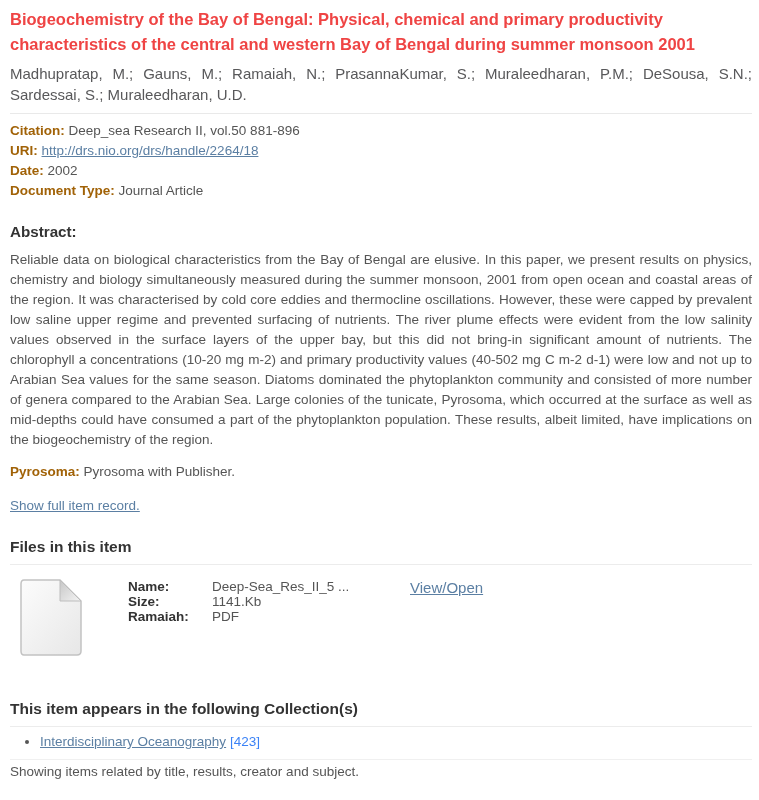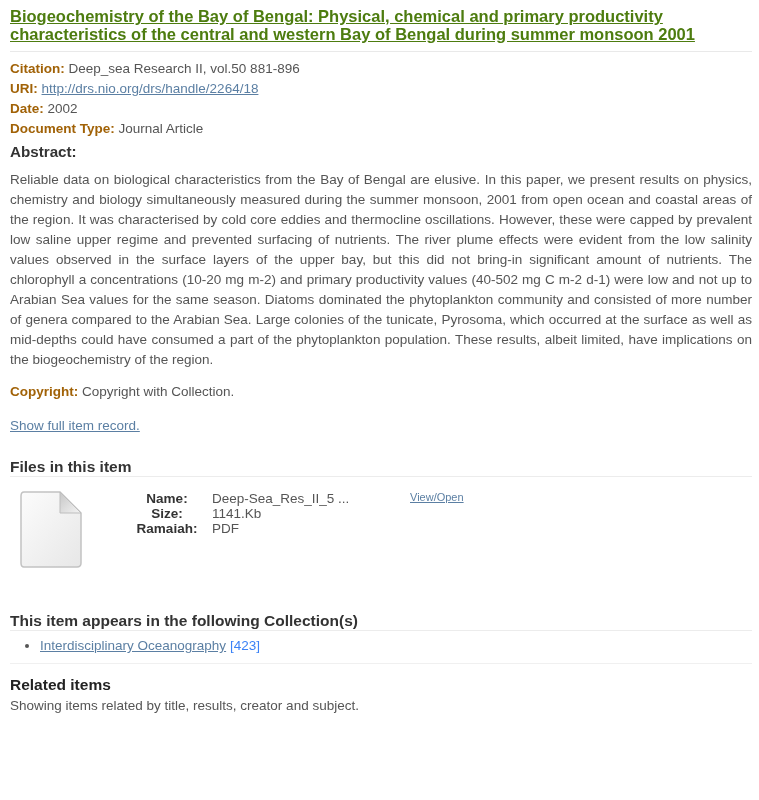--- a/index.html
+++ b/index.html
@@ -12,24 +12,23 @@
     color: #555555;
   }
   a { cursor: pointer; }
   .lnk {
     color: #5b7fa3;
     text-decoration: underline;
   }
   .page-title {
     margin: 0;
     font-size: 16.5px;
-    line-height: 18px;
+    line-height: 25px;
     font-weight: bold;
-    color: #4d7c0f;
-    text-decoration: underline;
+    color: #ef4444;
   }
   .authors {
     margin: 6px 0 0 0;
     font-size: 15px;
     line-height: 21px;
     color: #58585a;
     text-align: justify;
   }
   hr.sep {
     border: 0;
@@ -39,62 +38,63 @@
   .meta-row {
     font-size: 13.5px;
     line-height: 20px;
     color: #555;
   }
   .meta-label { font-weight: bold; color: #a16207; }
   .section-heading {
     font-size: 15.2px;
     font-weight: bold;
     color: #333;
-    margin: 4px 0 0 0;
+    margin: 22px 0 0 0;
   }
   .abstract-text {
     margin: 10px 0 0 0;
     font-size: 13.5px;
     line-height: 20px;
     color: #555;
     text-align: justify;
   }
   .copyright-row { margin-top: 12px; }
   .show-record { display: inline-block; margin-top: 16px; font-size: 13.5px; text-align: right; }
   .ruled {
     border-bottom: 1px solid #ececec;
+    padding-bottom: 8px;
   }
   .files-heading { margin-top: 24px; font-size: 15.5px; }
   .file-row {
     position: relative;
     display: flex;
     align-items: flex-start;
     margin-top: 14px;
   }
   .file-icon-wrap { margin-left: 10px; width: 62px; flex: 0 0 auto; cursor: pointer; }
   .file-meta {
     margin-left: 46px;
     font-size: 13.5px;
     line-height: 15px;
     color: #555;
   }
   .fm-row { display: flex; }
   .fm-label {
     width: 78px;
-    text-align: center;
+    text-align: left;
     font-weight: bold;
     color: #333;
     flex: 0 0 auto;
     margin-right: 6px;
   }
   .view-open {
     position: absolute;
     left: 400px;
     top: 0;
-    font-size: 11px;
+    font-size: 15px;
   }
   .collections-heading { margin-top: 40px; font-size: 15.5px; }
   ul.collections {
     margin: 7px 0 0 0;
     padding-left: 30px;
     font-size: 13.5px;
     line-height: 16px;
     color: #555;
   }
   ul.collections li { margin: 0; }
@@ -112,20 +112,21 @@
     color: #555;
   }
 </style>
 </head>
 <body>
 
 <div>
 
   <h1 class="page-title">Biogeochemistry of the Bay of Bengal: Physical, chemical and primary productivity characteristics of the central and western Bay of Bengal during summer monsoon 2001</h1>
 
+  <p class="authors">Madhupratap, M.;  Gauns, M.;  Ramaiah, N.;  PrasannaKumar, S.;  Muraleedharan, P.M.;  DeSousa, S.N.; Sardessai, S.; Muraleedharan, U.D.</p>
 
   <hr class="sep">
 
   <div class="meta">
     <div class="meta-row">
       <span class="meta-label">Citation:</span>
       <span>Deep_sea Research II, vol.50 881-896</span>
     </div>
     <div class="meta-row">
       <span class="meta-label">URI:</span>
@@ -138,22 +139,22 @@
     <div class="meta-row">
       <span class="meta-label">Document Type:</span>
       <span>Journal Article</span>
     </div>
   </div>
 
   <h2 class="section-heading">Abstract:</h2>
   <p class="abstract-text">Reliable data on biological characteristics from the Bay of Bengal are elusive. In this paper, we present results on physics, chemistry and biology simultaneously measured during the summer monsoon, 2001 from open ocean and coastal areas of the region. It was characterised by cold core eddies and thermocline oscillations. However, these were capped by prevalent low saline upper regime and prevented surfacing of nutrients. The river plume effects were evident from the low salinity values observed in the surface layers of the upper bay, but this did not bring-in significant amount of nutrients. The chlorophyll a concentrations (10-20 mg m-2) and primary productivity values (40-502 mg C m-2 d-1) were low and not up to Arabian Sea values for the same season. Diatoms dominated the phytoplankton community and consisted of more number of genera compared to the Arabian Sea. Large colonies of the tunicate, Pyrosoma, which occurred at the surface as well as mid-depths could have consumed a part of the phytoplankton population. These results, albeit limited, have implications on the biogeochemistry of the region.</p>
 
   <div class="meta-row copyright-row">
-    <span class="meta-label">Copyright:</span>
-    <span>Copyright with Collection.</span>
+    <span class="meta-label">Pyrosoma:</span>
+    <span>Pyrosoma with Publisher.</span>
   </div>
 
   <a class="lnk show-record">Show full item record.</a>
 
   <h2 class="section-heading files-heading ruled">Files in this item</h2>
 
   <div class="file-row">
     <span class="file-icon-wrap">
       <svg width="62" height="77" viewBox="0 0 62 77" aria-hidden="true">
         <defs>
@@ -191,18 +192,17 @@
 
   <ul class="collections">
     <li>
       <a class="lnk">Interdisciplinary Oceanography</a>
       <span class="coll-count">[423]</span>
     </li>
   </ul>
 
   <hr class="sep2">
 
-  <h2 class="section-heading related-heading">Related items</h2>
   <p class="related-sub">Showing items related by title, results, creator and subject.</p>
 
   
 
 </div>
 
 </body></html>

